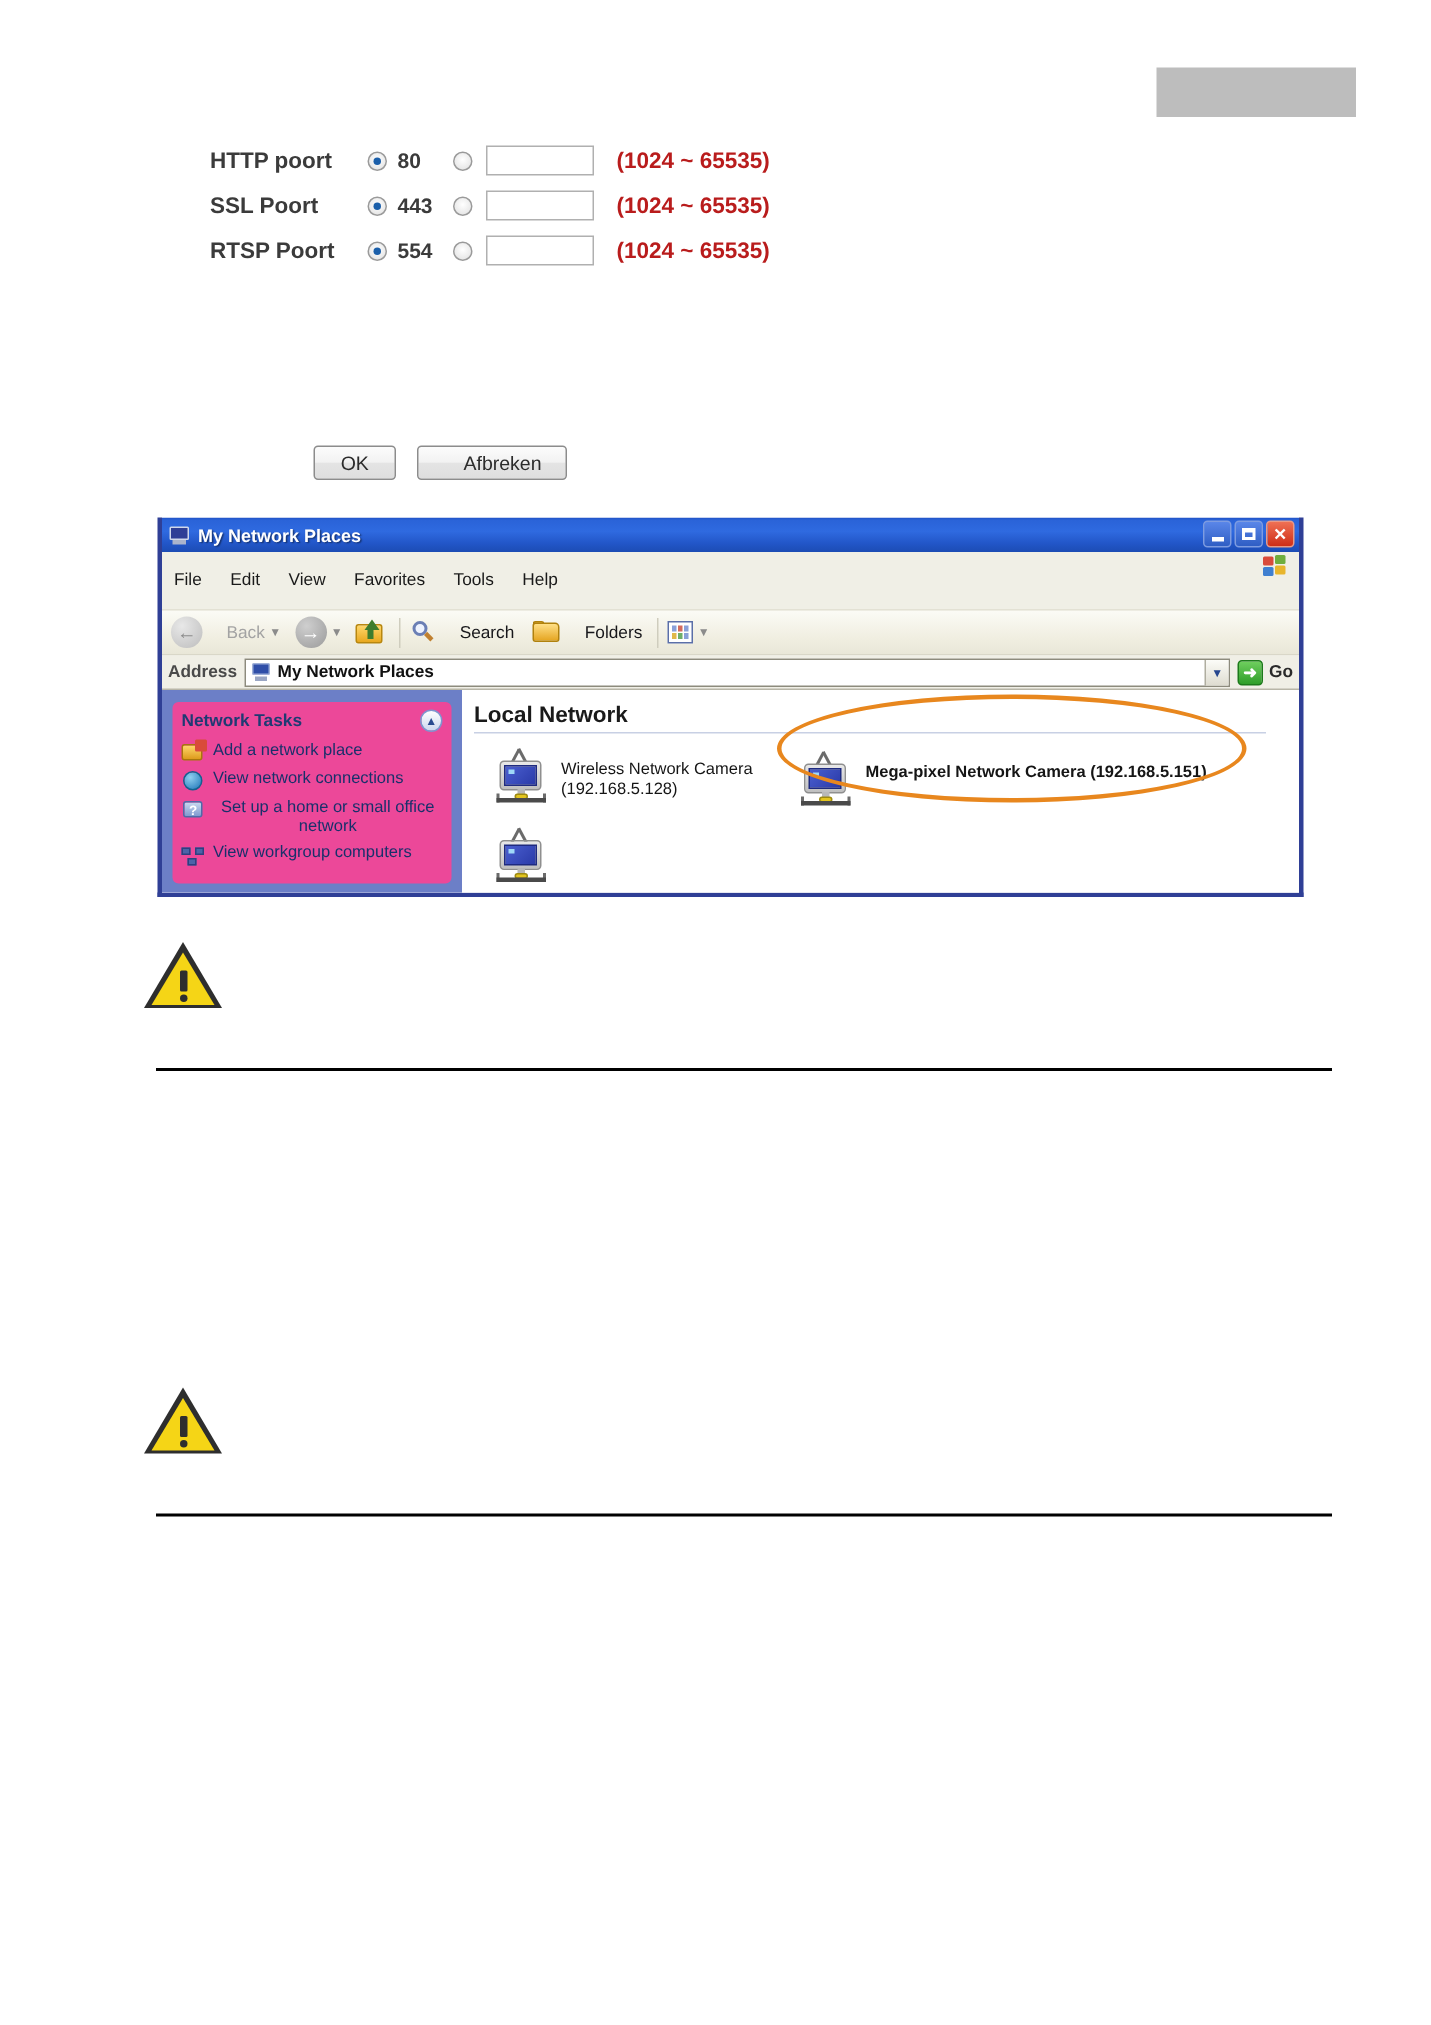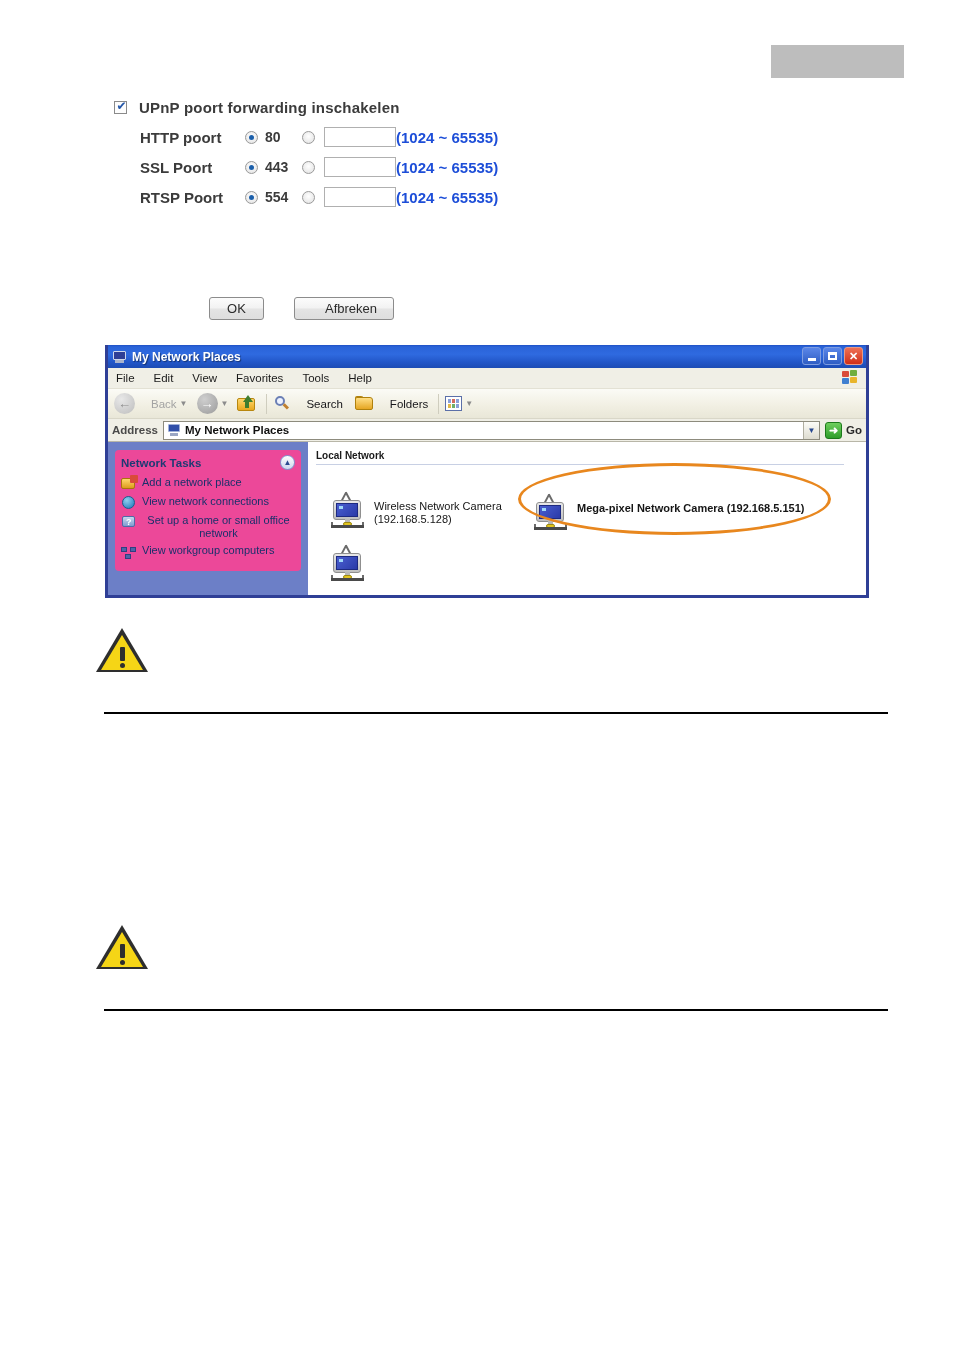--- a/index.html
+++ b/index.html
@@ -66,26 +66,26 @@
   .port-value {
     font-size: 14px; font-weight: bold; color: #3b3b3b;
     margin: 0 9px 0 7px; min-width: 28px;
   }
   .port-input {
     width: 72px; height: 20px;
     border: 1px solid #b0b0b0; background: #ffffff;
     margin-left: 9px;
   }
   .port-range {
-    font-size: 15px; font-weight: bold; color: #1d4ed8;
-    white-space: nowrap;
+    font-size: 15px; font-weight: bold; color: #b91c1c;
+    margin-left: 15px; white-space: nowrap;
   }
 
   
-  .button-bar { position: absolute; left: 209px; top: 297px; display: flex; gap: 30px; }
+  .button-bar { position: absolute; left: 209px; top: 297px; display: flex; gap: 14px; }
   .btn {
     height: 23px; padding: 0 14px;
     border: 1px solid #8c8c8c; border-radius: 3px;
     background: linear-gradient(to bottom, #fcfcfc 0%, #f2f2f2 48%, #e4e4e4 52%, #dedede 100%);
     font-size: 13px; color: #2b2b2b;
     display: flex; align-items: center; justify-content: center;
     font-family: "Liberation Sans", sans-serif;
   }
   .btn.ok { min-width: 55px; }
   .btn.cancel { min-width: 100px; padding-left: 28px; }
@@ -129,21 +129,21 @@
     display: flex; align-items: center; justify-content: center;
     font-size: 11px; color: #fff; font-weight: bold;
   }
   .xp-wb.min { background: linear-gradient(to bottom,#5a86e8,#2f5ec4); }
   .xp-wb.max { background: linear-gradient(to bottom,#5a86e8,#2f5ec4); }
   .xp-wb.close { background: linear-gradient(to bottom,#ef7054,#cf2e18); border-color:#e99a86; }
   .wb-min-glyph { width: 8px; height: 3px; background: #fff; margin-top: 6px; }
   .wb-max-glyph { width: 9px; height: 8px; border: 2px solid #fff; border-top-width: 3px; }
 
   .xp-menubar {
-    height: 21px; background: #f0efe6;
+    height: 39px; background: #f0efe6;
     display: flex; align-items: center; padding-left: 8px;
     border-bottom: 1px solid #e3e1d4; position: relative;
   }
   .xp-menu-item {
     font-size: 11.5px; color: #1a1a1a; margin-right: 19px; white-space: nowrap;
   }
   .xp-menu-flag {
     position: absolute; right: 7px; top: 2px; width: 17px; height: 15px;
   }
   .xp-menu-flag .q { position: absolute; width: 7px; height: 6px; border-radius: 1px; }
@@ -280,22 +280,22 @@
   .ti-glb .g { position:absolute; left:1px; top:1px; width:13px; height:13px; border-radius:50%; background:radial-gradient(circle at 35% 30%,#8fd0f0,#1c74b8); border:1px solid #14618f; }
   .ti-home .h { position:absolute; left:1px; top:2px; width:13px; height:11px; background:linear-gradient(to bottom,#c8d8ef,#7f9bd0); border:1px solid #4e6ba8; border-radius:2px; }
   .ti-home .q { position:absolute; left:5px; top:4px; font-size:9px; color:#fff; font-weight:bold; line-height:9px; }
   .ti-wg .n1 { position:absolute; left:0; top:3px; width:6px; height:5px; background:#4d63a8; border:1px solid #2f3f80; }
   .ti-wg .n2 { position:absolute; left:9px; top:3px; width:6px; height:5px; background:#4d63a8; border:1px solid #2f3f80; }
   .ti-wg .n3 { position:absolute; left:4px; top:10px; width:6px; height:5px; background:#4d63a8; border:1px solid #2f3f80; }
   .task-label { font-size: 11px; color: #19306b; line-height: 13px; text-align: center; }
 
   .xp-content { flex: 1; padding: 8px 0 0 8px; position: relative; background:#fff; }
   .content-head {
-    font-size: 10px; font-weight: bold; color: #1a1a1a;
-    border-bottom: 1px solid #c8d0e4; padding-bottom: 3px; margin-bottom: 26px;
+    font-size: 15px; font-weight: bold; color: #1a1a1a;
+    border-bottom: 1px solid #c8d0e4; padding-bottom: 3px; margin-bottom: 9px;
     width: 96%;
   }
   .net-grid { position: relative; }
   .net-item { display: flex; align-items: flex-start; position: absolute; }
   .cam-icon { width: 40px; height: 38px; position: relative; flex: 0 0 auto; margin-right: 6px; }
   .cam-icon .ant1 { position:absolute; left:12px; top:0px; width:1.5px; height:11px; background:#6b6b6b; transform: rotate(28deg); transform-origin: bottom; }
   .cam-icon .ant2 { position:absolute; left:22px; top:0px; width:1.5px; height:11px; background:#6b6b6b; transform: rotate(-28deg); transform-origin: bottom; }
   .cam-icon .mon3 {
     position:absolute; left:5px; top:9px; width:28px; height:20px;
     background: linear-gradient(to bottom,#e8e8e8,#bfbfbf);
@@ -348,24 +348,20 @@
   .hrule { position: absolute; height: 2px; background: #000; }
 </style>
 </head>
 <body>
 
 <div class="gray-block"></div>
 
 <div class="upnp-form">
 
 
-  <div class="row checkbox-row">
-    <span class="checkbox checked"></span>
-    <span class="lbl" style="margin-left:12px;">UPnP poort forwarding inschakelen</span>
-  </div>
 
   <div class="row port-row">
     <span class="port-label">HTTP poort</span>
     <span class="radio checked"></span>
     <span class="port-value">80</span>
     <span class="radio"></span>
     <input class="port-input" type="text" value="" style="">
     <span class="port-range">(1024 ~ 65535)</span>
   </div>
 

